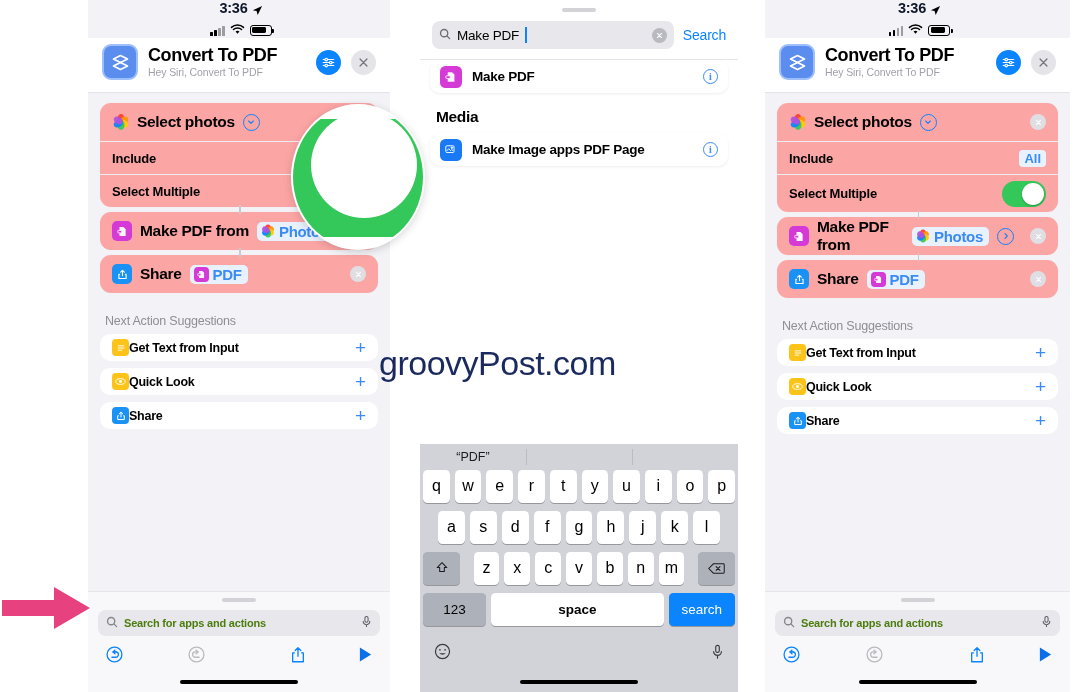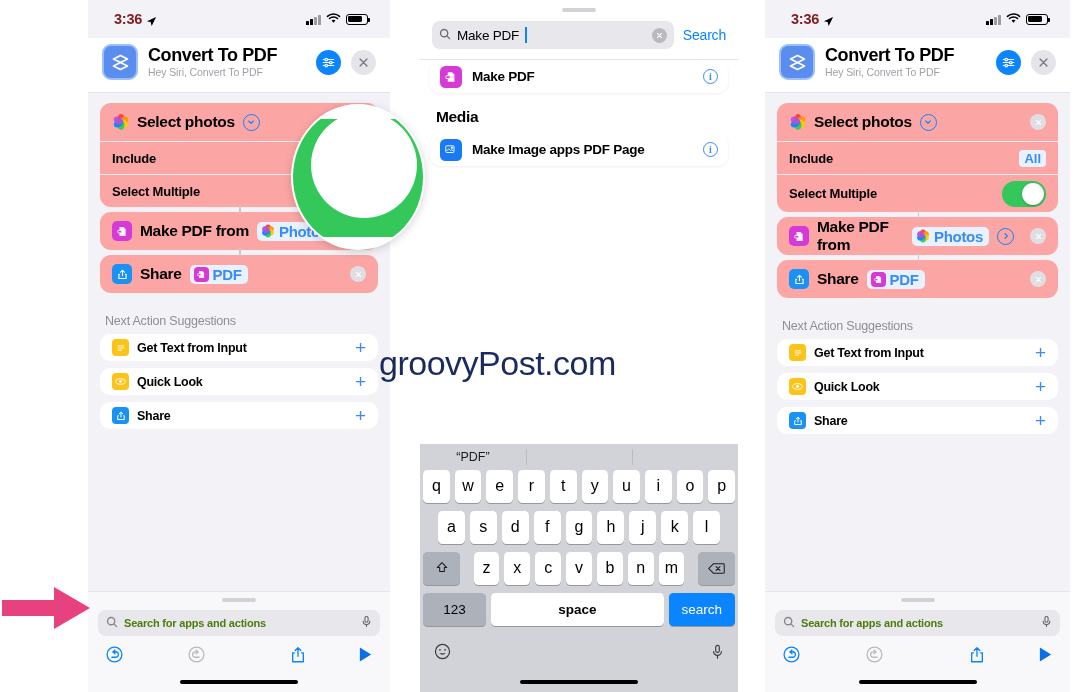--- a/index.html
+++ b/index.html
@@ -16,22 +16,22 @@
   
   .panel { position:absolute; top:0; height:692px; overflow:hidden; background:#f2f2f7; }
   #panel1 { left:88px;  width:302px; }
   #panel2 { left:420px; width:318px; background:#ffffff; }
   #panel3 { left:765px; width:305px; }
 
   
   .statusbar {
     height:38px; display:flex; align-items:center;
     justify-content:space-between; padding:0 22px 0 26px;
-    font-size:14.5px; font-weight:bold; color:#7f1d1d;
-    position:relative; z-index:3;
+    font-size:14.5px; font-weight:bold; color:#0f172a;
+    position:relative; z-index:3;flex-direction:column;
   }
   .statusbar.dim { background:#a9a9ae; }
   .sb-left { display:flex; align-items:center; gap:4px; letter-spacing:-0.2px; }
   .loc-arrow { display:inline-block; width:11px; height:11px; }
   .sb-right { display:flex; align-items:center; gap:5px; }
 
   
   .bars { display:flex; align-items:flex-end; gap:1.5px; height:11px; }
   .bars i { width:2.6px; background:#000; border-radius:0.5px; display:block; }
   .bars i:nth-child(1){height:4px;} .bars i:nth-child(2){height:6px;}
@@ -100,21 +100,21 @@
              border-radius:4px; padding:1px 5px; }
   .toggle { width:44px; height:26px; border-radius:13px; background:#34c759; position:relative; flex:0 0 44px; }
   .toggle i { position:absolute; right:2px; top:2px; width:22px; height:22px;
               border-radius:50%; background:#fff; display:block;
               box-shadow:0 1px 2px rgba(0,0,0,.25); }
 
   
   .sugg-title { font-size:12.5px; color:#8e8e93; letter-spacing:-0.2px;
                 padding:16px 0 6px 17px; font-weight:500; }
   .sugg-card { background:#fff; border-radius:10px; margin:0 12px 7px 12px;
-               height:27px; display:flex; align-items:center; gap:8px; padding:0 12px; }
+               height:27px; display:flex; align-items:center; gap:0; padding:0 12px; }
   .sugg-card .slabel { font-size:12.5px; font-weight:bold; color:#000; letter-spacing:-0.25px; }
   .plus { font-size:19px; color:#3b8bf5; line-height:1; font-weight:400; }
 
   
   .bottom { position:absolute; left:0; right:0; bottom:0; background:#f8f8fa;
             border-top:1px solid #e6e6ea; z-index:4; }
   .grabber { width:34px; height:4px; border-radius:2px; background:#d2d2d7; margin:6px auto 0; }
   .searchbar { margin:8px 10px 0 10px; height:26px; border-radius:8px; background:#e7e7ec;
                display:flex; align-items:center; gap:6px; padding:0 8px; }
   .searchbar .ph { font-size:11px; color:#4d7c0f; flex:1; letter-spacing:-0.2px;font-weight:bold; }

